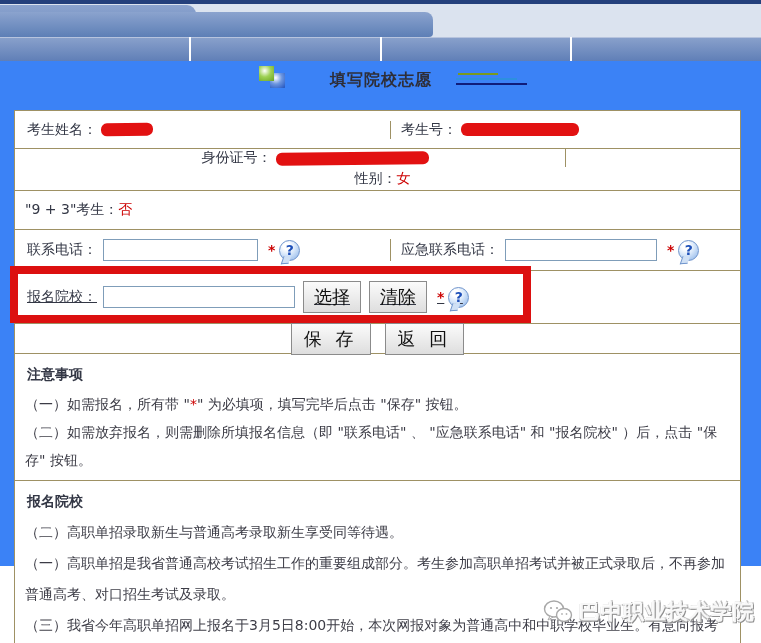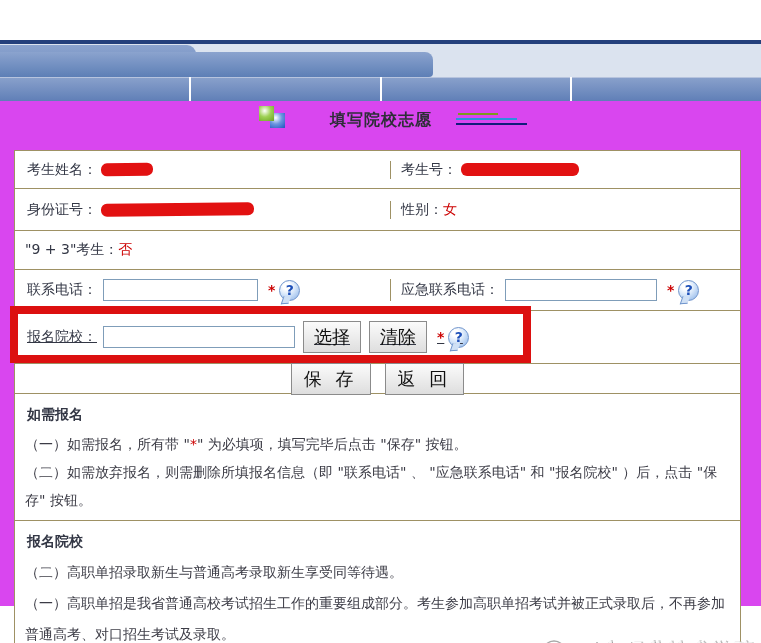--- a/index.html
+++ b/index.html
@@ -1,18 +1,18 @@
 <!DOCTYPE html>
 <html><head>
 <meta charset="utf-8">
 <style>
   * { margin:0; padding:0; box-sizing:border-box; }
   html,body { width:761px; height:643px; overflow:hidden; background:#fff;
               font-family:"DejaVu Sans","Liberation Sans",sans-serif; }
-  .page { position:relative; width:761px; height:566px; background:#d946ef;margin-top:40px; }
+  .page { position:relative; width:761px; height:566px; background:#3b82f6; }
 
   
   .top-strip { position:absolute; left:0; top:0; width:761px; height:4px; background:#24407c; }
   .band-gray { position:absolute; left:0; top:4px; width:761px; height:33px; background:#dbe3ef; }
   .band-tab  { position:absolute; left:0; top:5px; width:196px; height:16px;
                background:linear-gradient(#8ba3ce,#7b96c6); border-radius:0 9px 0 0; }
   .band-blue { position:absolute; left:0; top:12px; width:433px; height:25px;
                background:linear-gradient(#8ba3ce,#5d7fb6); border-radius:0 8px 4px 0; }
   .menu { position:absolute; left:0; top:37px; width:761px; height:24px; background:#fff;
           display:flex; gap:2px; }
@@ -30,21 +30,21 @@
   .deco-blue  { left:456px; top:16px; width:61px; background:#2d8fe0; }
   .deco-navy  { left:456px; top:21px; width:71px; background:#101c7a; }
 
   
   .form-table { position:absolute; left:14px; top:110px; width:727px; height:560px;
                 border:1px solid #9e9164; border-bottom:none; background:#fff; font-size:14px; color:#333745; }
   .row { display:flex; border-bottom:1px solid #9e9164; align-items:center; }
   .cell { display:flex; align-items:center; padding-left:12px; }
   .cell-l { width:376px; border-right:1px solid #9e9164; }
   .cell-r { flex:1; padding-left:10px; }
-  .r1 { height:38px; } .r2 { height:42px; } .r3 { height:39px; }
+  .r1 { height:38px; } .r2 { height:42px;flex-direction:column; } .r3 { height:39px; }
   .r4 { height:41px; } .r5 { height:53px; } .r6 { height:30px; justify-content:center; align-items:center; }
   .lbl { white-space:nowrap; }
   .red-text { color:#cc0000; }
   .redact { display:inline-block; height:13px; background:#e21111; border-radius:6px; margin-left:4px; }
   .redact-name { width:52px; transform:rotate(-1deg); }
   .redact-no   { width:118px; }
   .redact-id   { width:153px; transform:rotate(-0.6deg); }
   .redact-birth{ width:120px; }
   input.txt { height:22px; border:1px solid #7f9db9; background:#fff; margin-left:6px; font-size:13px; padding:0 3px; }
   .w-phone { width:155px; } .w-emg { width:152px; } .w-college { width:192px; }
@@ -158,21 +158,21 @@
         <span class="qicon">?</span>
       </div>
     </div>
 
     <div class="row r6">
       <button class="btn btn-wide">保 存</button>
       <button class="btn btn-wide">返 回</button>
     </div>
 
     <div class="section">
-      <h3>如需报名</h3>
+      <h3>注意事项</h3>
       <p><span>（一）如需报名，所有带 "</span><span class="red-text">*</span><span>" 为必填项，填写完毕后点击 "保存" 按钮。</span></p>
       <p>（二）如需放弃报名，则需删除所填报名信息（即 "联系电话" 、 "应急联系电话" 和 "报名院校" ）后，点击 "保存" 按钮。</p>
     </div>
 
     <div class="section sec-attention">
       <h3>报名院校</h3>
       <p>（二）高职单招录取新生与普通高考录取新生享受同等待遇。</p>
       <p>（一）高职单招是我省普通高校考试招生工作的重要组成部分。考生参加高职单招考试并被正式录取后，不再参加普通高考、对口招生考试及录取。</p>
       <p>（三）我省今年高职单招网上报名于3月5日8:00开始，本次网报对象为普通高中和中职学校毕业生。有意向报考 "9+3" 高职单招的 "9+3" 应往届毕业生不参加本次网上报名，具体的报名时间和办法另行通知。</p>
 

